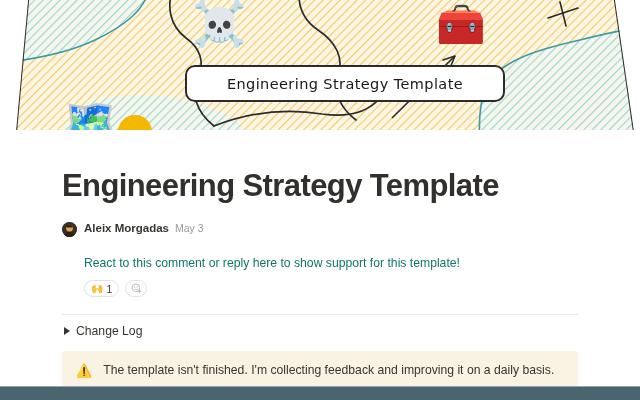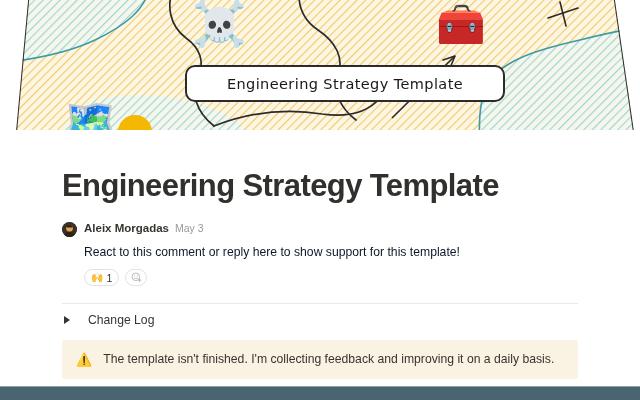--- a/index.html
+++ b/index.html
@@ -122,23 +122,23 @@
   .comment-author {
     font-size: 11.5px;
     font-weight: bold;
     color: #37352f;
   }
   .comment-date {
     font-size: 10.5px;
     color: #9b9a97;
   }
   .comment-body {
-    margin-top: 7px;
+    margin-top: 18px;
     font-size: 12.2px;
-    color: #0f172a;
+    color: #0f766e;
     line-height: 1.45;
   }
   .reactions {
     margin-top: 8px;
     display: flex;
     gap: 6px;
     align-items: center;
   }
   .reaction-chip {
     display: inline-flex;
@@ -195,21 +195,21 @@
     border-bottom: 1px solid #dcdbd8;
     padding: 0 1px;
     cursor: pointer;
   }
 
   
   .toggle {
     margin-top: 9px;
     display: flex;
     align-items: center;
-    gap: 18px;
+    gap: 6px;
     font-size: 12.2px;
     color: #37352f;
     cursor: pointer;
   }
   .toggle-arrow {
     width: 0; height: 0;
     border-left: 6px solid #37352f;
     border-top: 4px solid transparent;
     border-bottom: 4px solid transparent;
     margin-left: 2px;

